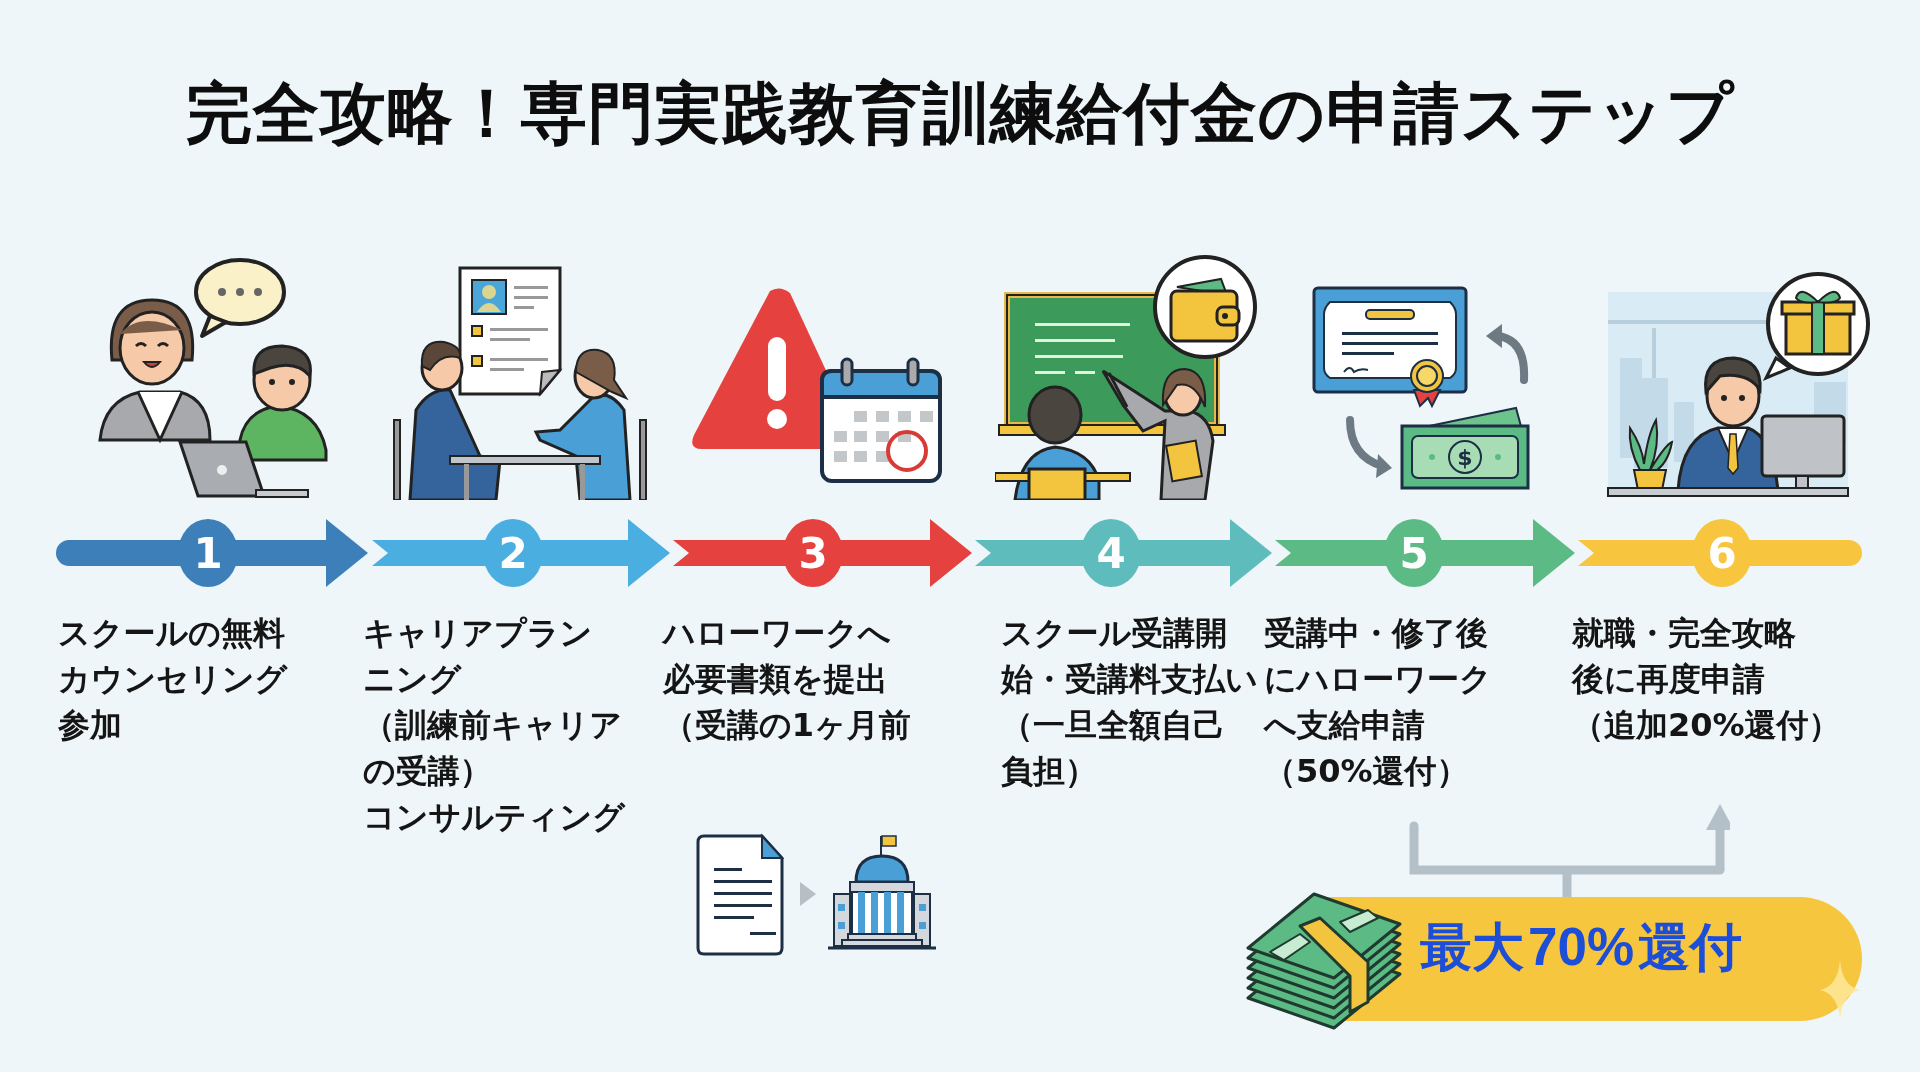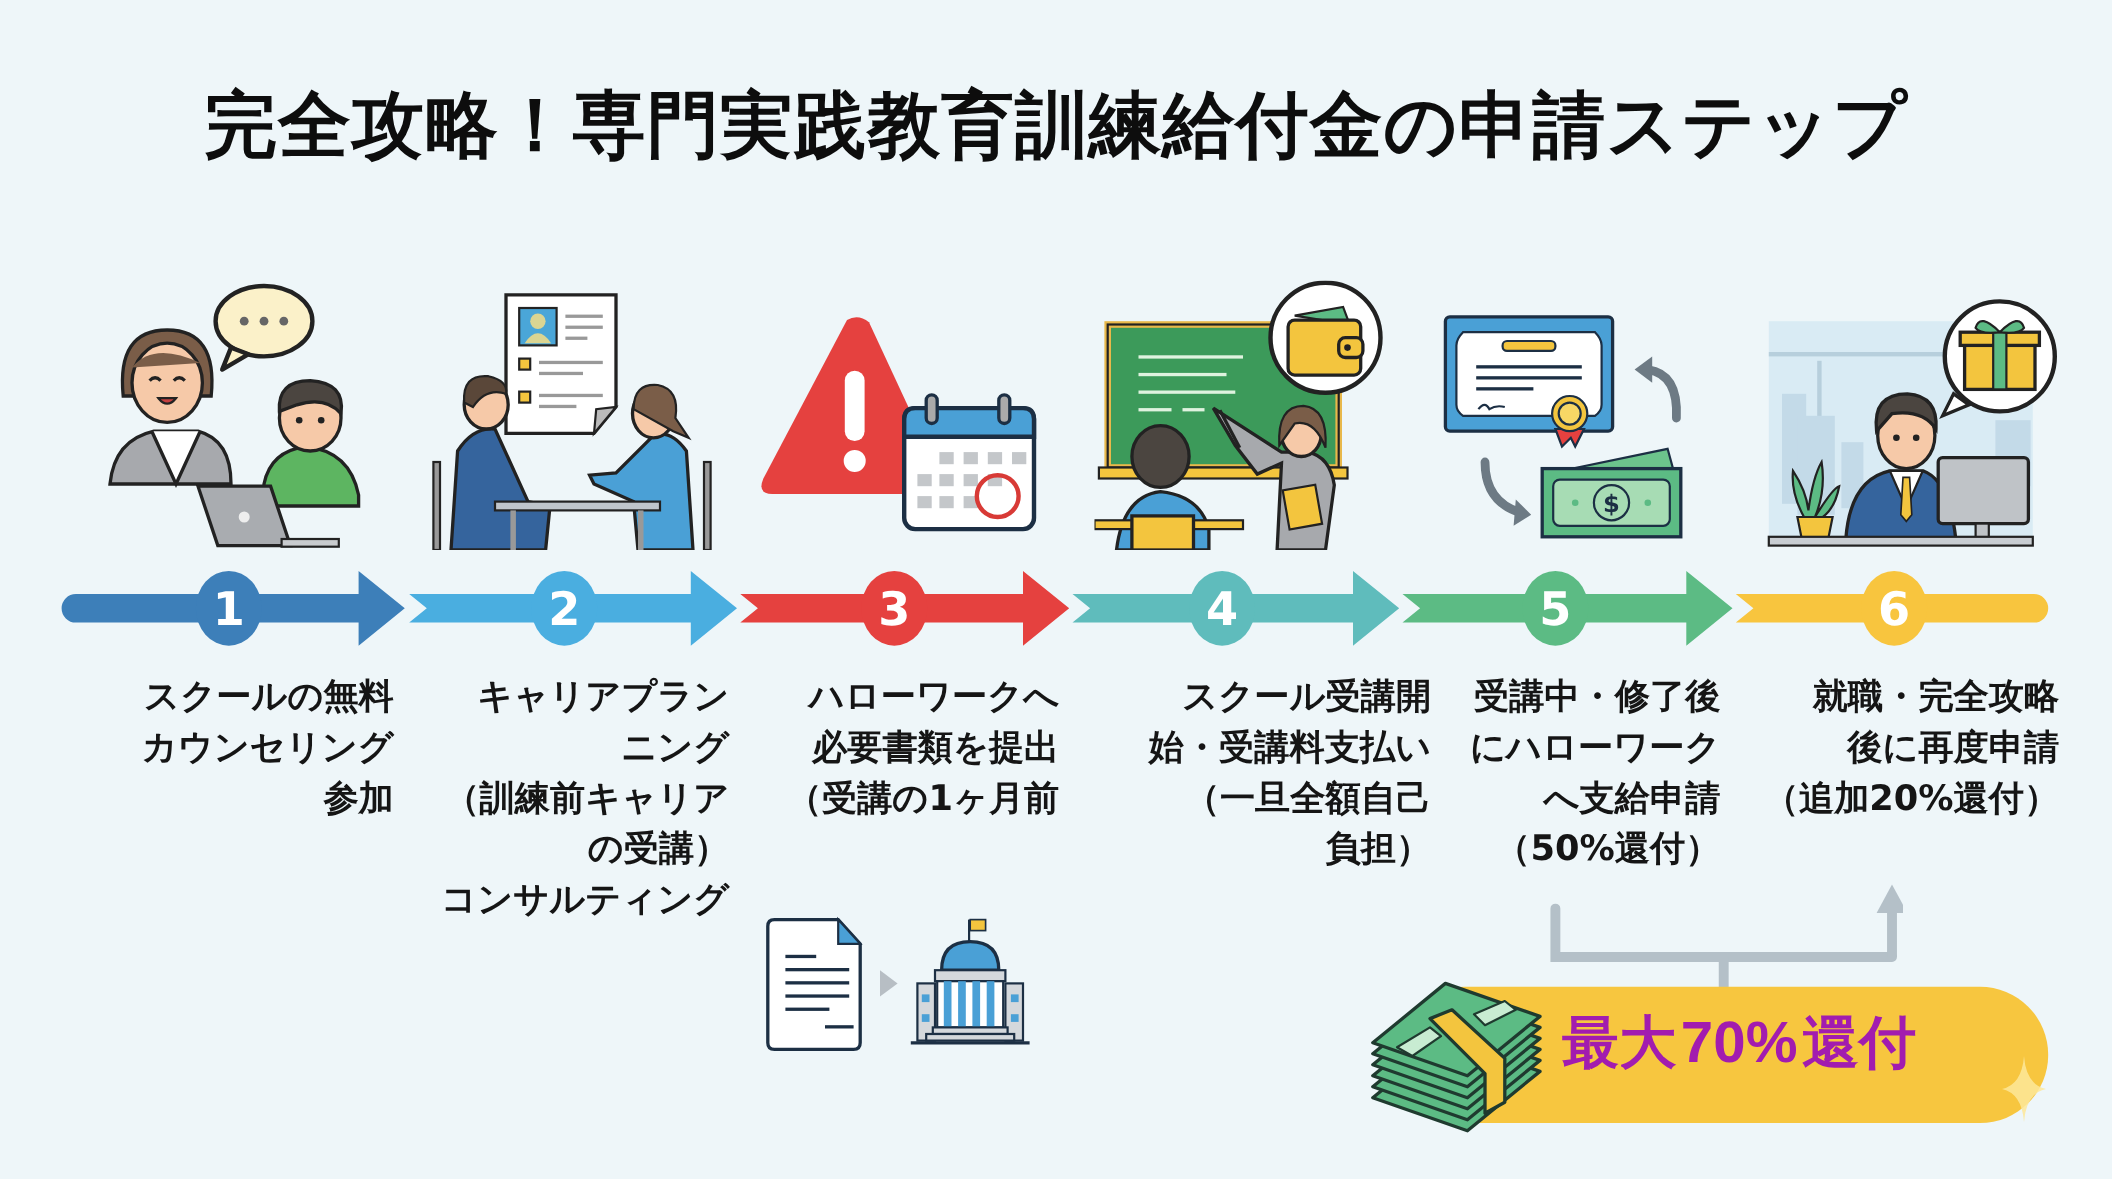--- a/index.html
+++ b/index.html
@@ -11,33 +11,33 @@
     color: #111;
   }
   .title {
     position: absolute; left: 0; top: 52px; width: 1920px;
     text-align: center; font-size: 66px; font-weight: bold;
     letter-spacing: 1px; color: #0d0d0d; margin-top: 17px;
   }
   .illus { position: absolute; }
   .timeline { position: absolute; left: 0; top: 500px; width: 1920px; height: 110px; }
   .step-text {
-    position: absolute; top: 610px; width: 300px; text-align: right;
+    position: absolute; top: 610px; width: 300px; text-align: left;
     font-size: 32px; font-weight: bold; line-height: 46px; color: #151515;
   }
   .step-text div { white-space: nowrap; }
   .docflow { position: absolute; left: 690px; top: 830px; }
   .bracket { position: absolute; left: 1370px; top: 800px; }
   .pill {
     position: absolute; left: 1270px; top: 897px; width: 592px; height: 124px;
     background: #f7c63f; border-radius: 62px 62px 62px 62px;
   }
   .pill-text {
     position: absolute; left: 1420px; top: 913px; height: 90px;
-    font-weight: bold; color: #a21caf; display: flex; align-items: baseline;
+    font-weight: bold; color: #1d4ed8; display: flex; align-items: baseline;
   }
   .pill-text .pre, .pill-text .post { font-size: 52px; }
   .pill-text .num { font-size: 53px; font-family: Liberation Sans, sans-serif; margin: 0 4px; }
   .money-stack { position: absolute; left: 1240px; top: 880px; }
   .sparkle { position: absolute; left: 1820px; top: 960px; }
 </style>
 </head>
 <body>
 
 <div class="title">完全攻略！専門実践教育訓練給付金の申請ステップ</div>

